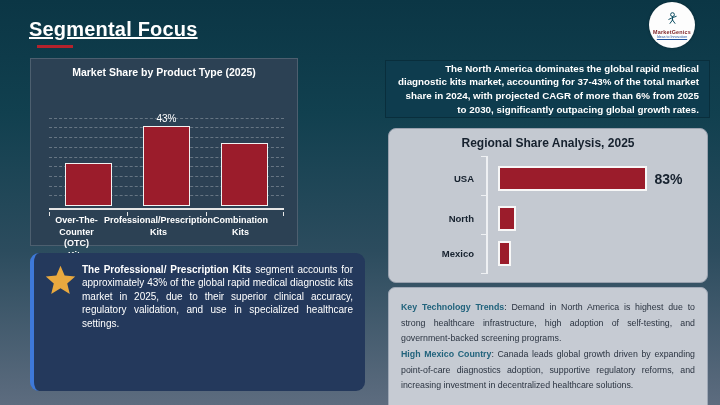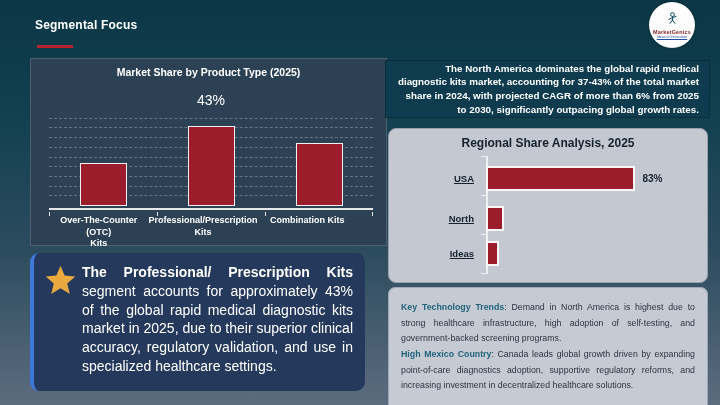--- a/index.html
+++ b/index.html
@@ -2,61 +2,61 @@
 <html><head>
 <meta charset="utf-8">
 <style>
   html,body{margin:0;padding:0;background:#222;}
   .slide{
     position:relative;width:720px;height:405px;overflow:hidden;
     font-family:"Liberation Sans",sans-serif;
     background:linear-gradient(180deg,#0b3645 0%,#11404f 28%,#2c4c5e 62%,#5d6c7f 100%);
   }
   
-  .page-title{position:absolute;left:35px;top:18px;font-size:12px;font-weight:bold;color:#fff;letter-spacing:.2px;}
+  .page-title{position:absolute;left:29px;top:18px;font-size:20px;font-weight:bold;color:#fff;letter-spacing:.2px;text-decoration:underline;}
   .title-underline{position:absolute;left:37px;top:45px;width:36px;height:3px;background:#b5222c;}
   .logo{position:absolute;left:649px;top:2px;width:46px;height:46px;border-radius:50%;background:#fdfdfd;
         display:flex;flex-direction:column;align-items:center;justify-content:center;box-shadow:0 0 3px rgba(0,0,0,.3);}
   .logo-brand{font-size:5.4px;font-weight:bold;color:#7d1f24;letter-spacing:.2px;}
   .logo-tagline{font-size:3.6px;color:#1d4f9e;text-decoration:underline;}
   
-  .pchart{position:absolute;left:30px;top:58px;width:357px;height:188px;background:#2c4154;border:1px solid rgba(255,255,255,.16);box-sizing:border-box;}
+  .pchart{position:absolute;left:30px;top:58px;width:268px;height:188px;background:#2c4154;border:1px solid rgba(255,255,255,.16);box-sizing:border-box;}
   .pchart-title{margin-top:7px;text-align:center;font-size:10.5px;font-weight:bold;color:#fff;}
   .plot{position:absolute;left:18px;right:13px;bottom:39px;height:88px;}
   .gridlines{position:absolute;left:0;right:0;top:0;bottom:0;}
   .gridline{position:absolute;left:0;right:0;height:0;border-top:1px dashed rgba(255,255,255,.28);}
   .vbars{position:absolute;left:0;right:0;bottom:0;top:-16px;display:flex;align-items:flex-end;}
   .vcol{flex:1;display:flex;flex-direction:column;align-items:center;justify-content:flex-end;}
-  .vval{font-size:14px;color:#fff;margin-bottom:18px;min-height:0;}
+  .vval{font-size:10px;color:#fff;margin-bottom:2px;min-height:0;}
   .vbar{width:47px;background:#9b1c2b;border:1.5px solid #f2f2f2;box-sizing:border-box;}
   .xaxis{position:absolute;left:18px;right:13px;top:149px;height:0;border-top:2px solid #e6e6e6;}
   .xtick{position:absolute;top:2px;width:1px;height:4px;background:#e6e6e6;}
   .xlabels{position:absolute;left:18px;right:29px;top:156px;display:flex;}
   .xlabel{flex:1;text-align:center;font-size:9px;font-weight:bold;color:#fff;line-height:1.3;white-space:pre-line;}
   
   .insights{position:absolute;left:30px;top:253px;width:335px;height:138px;background:#24395c;border-radius:9px;
             border-left:4px solid #3e79d9;box-sizing:border-box;padding:10px 12px 6px 4px;}
   .insight-row{display:flex;align-items:flex-start;margin-bottom:7px;}
   .insight-icon{width:44px;flex:0 0 44px;display:flex;justify-content:center;padding-top:2px;}
-  .insight-text{flex:1;font-size:14px;color:#fff;line-height:1.34;text-align:justify;}
+  .insight-text{flex:1;font-size:10px;color:#fff;line-height:1.34;text-align:justify;}
   .insight-text b{font-weight:bold;}
   
   .callout{position:absolute;left:385px;top:60px;width:325px;height:58px;background:#0e3c4e;border:1px solid #092e3c;
            box-sizing:border-box;display:flex;align-items:center;justify-content:center;padding:4px 10px;}
   .callout-text{font-size:9.8px;font-weight:bold;color:#fff;text-align:right;line-height:1.38;}
   
   .rchart{position:absolute;left:388px;top:128px;width:320px;height:155px;background:#c4c9d1;border:1px solid #99a1ae;
           border-radius:8px;box-sizing:border-box;}
   .rchart-title{margin-top:7px;text-align:center;font-size:12px;font-weight:bold;color:#16212e;}
   .raxis{position:absolute;left:97px;top:27px;width:2px;height:118px;background:#eef0f3;}
   .rtick{position:absolute;left:92px;width:5px;height:1px;background:#eef0f3;}
   .hrow{position:absolute;left:12px;right:8px;height:25px;display:flex;align-items:center;}
-  .hlabel{width:73px;flex:0 0 73px;text-align:right;padding-right:12px;font-size:9.5px;font-weight:bold;color:#16212e;text-decoration:underline;}
+  .hlabel{width:73px;flex:0 0 73px;text-align:right;padding-right:24px;font-size:9.5px;font-weight:bold;color:#16212e;}
   .hbar{height:25px;background:#9b1c2b;border:2px solid #f7f7f7;box-sizing:border-box;}
-  .hval{font-size:10px;font-weight:bold;color:#16212e;margin-left:7px;}
+  .hval{font-size:14px;font-weight:bold;color:#16212e;margin-left:7px;}
   
   .trends{position:absolute;left:388px;top:287px;width:320px;height:129px;background:#c6cbd3;border:1px solid #9fa8b6;
           border-radius:7px;box-sizing:border-box;padding:12px 12px;}
   .trend-p{font-size:8.8px;color:#2a3340;line-height:1.78;text-align:justify;margin:0;}
   .trend-heading{font-weight:bold;color:#21637c;}
 </style>
 </head>
 <body>
 
 <div class="slide">
@@ -149,21 +149,21 @@
       <div class="hlabel">USA</div>
       <div class="hbar" style="width: 149.4px;"></div>
       <div class="hval">83%</div>
     </div>
     <div class="hrow" style="top:77px;">
       <div class="hlabel">North</div>
       <div class="hbar" style="width: 18px;"></div>
       <div class="hval"></div>
     </div>
     <div class="hrow" style="top:112px;">
-      <div class="hlabel">Ideas</div>
+      <div class="hlabel">Mexico</div>
       <div class="hbar" style="width: 12.6px;"></div>
       <div class="hval"></div>
     </div>
   </div>
 
   <div class="trends">
     <p class="trend-p"><span class="trend-heading">Key Technology Trends</span><span>: Demand in North America is highest due to strong healthcare infrastructure, high adoption of self-testing, and government-backed screening programs.</span></p>
     <p class="trend-p"><span class="trend-heading">High Mexico Country</span><span>: Canada leads global growth driven by expanding point-of-care diagnostics adoption, supportive regulatory reforms, and increasing investment in decentralized healthcare solutions.</span></p>
   </div>
 

